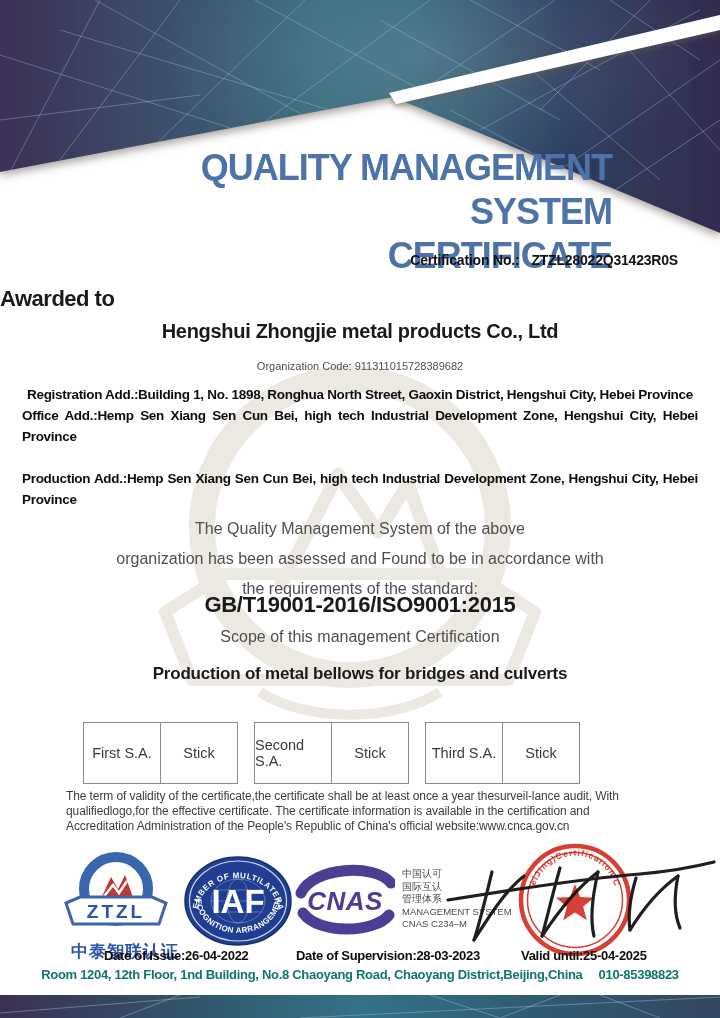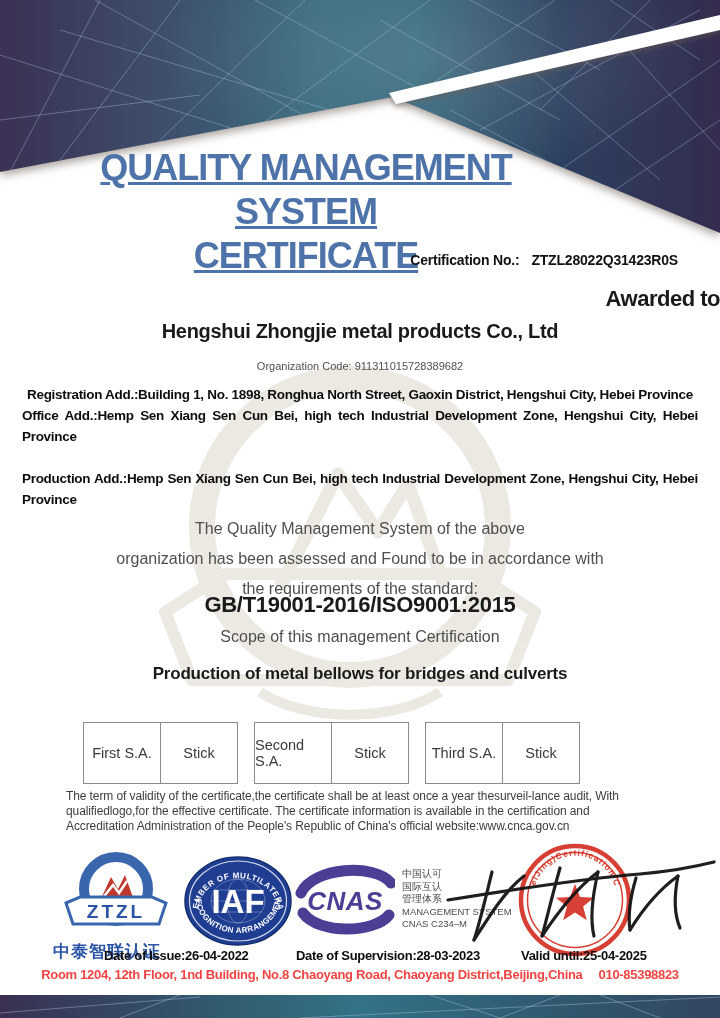--- a/index.html
+++ b/index.html
@@ -7,29 +7,29 @@
     position:relative;width:720px;height:1018px;margin:0 auto;background:#fff;
     overflow:hidden;font-family:"Liberation Sans","DejaVu Sans",sans-serif;color:#1a1a1a;
   }
   .abs{position:absolute;}
   
   .banner{left:0;top:0;width:720px;height:245px;z-index:2;}
   
   .watermark{left:140px;top:362px;width:450px;height:372px;z-index:0;}
   
   .title{
-    left:0;top:146px;width:612px;text-align:center;z-index:3;
+    left:0;top:146px;width:612px;text-align:right;z-index:3;
     color:var(--title-blue,#4E73A9);font-weight:bold;font-size:36px;line-height:44px;
-    letter-spacing:-1px;font-stretch:condensed;text-decoration:underline;
+    letter-spacing:-1px;font-stretch:condensed;
   }
   .certno{
     top:252px;right:42px;z-index:3;font-weight:bold;font-size:14px;color:#111;
     display:flex;gap:12px;letter-spacing:-0.2px;
   }
-  .awarded{left:0;top:286px;width:720px;text-align:right;font-weight:bold;font-size:22px;letter-spacing:-0.5px;z-index:2;}
+  .awarded{left:0;top:286px;width:720px;text-align:left;font-weight:bold;font-size:22px;letter-spacing:-0.5px;z-index:2;}
   .company{left:0;top:320px;width:720px;text-align:center;font-weight:bold;font-size:20px;letter-spacing:-0.3px;z-index:2;}
   .orgcode{left:0;top:360px;width:720px;text-align:center;font-size:11px;color:#4f4f4f;z-index:2;}
   .addr-block{left:22px;top:384px;width:676px;z-index:2;font-weight:bold;font-size:13.5px;line-height:21px;letter-spacing:-0.3px;color:#0d0d0d;}
   .addr-one{text-align:center;white-space:nowrap;}
   .addr-just{text-align:justify;text-align-last:center;}
   .addr-just::after{content:"";display:inline-block;width:100%;}
   .statement{left:0;top:514px;width:720px;text-align:center;font-size:16px;line-height:30px;color:#4e4e4e;z-index:2;}
   .standard{left:0;top:592px;width:720px;text-align:center;font-weight:bold;font-size:22px;letter-spacing:-0.3px;z-index:2;}
   .scope-label{left:0;top:628px;width:720px;text-align:center;font-size:16px;color:#4e4e4e;z-index:2;}
   .scope-value{left:0;top:664px;width:720px;text-align:center;font-weight:bold;font-size:17px;letter-spacing:-0.2px;z-index:2;}
@@ -38,35 +38,35 @@
   .pair{display:flex;}
   .cell{
     width:76px;height:60px;border:1px solid #8b8b8b;display:flex;align-items:center;justify-content:center;
     font-size:14.5px;color:#3a3a3a;background:transparent;
   }
   .cell + .cell{border-left:none;}
   
   .fineprint{left:66px;top:789px;width:600px;z-index:2;font-size:12px;line-height:14.8px;color:#3d3d3d;letter-spacing:-0.1px;}
   .fineprint div{white-space:nowrap;}
   
-  .logo-ztzl{left:53px;top:851px;width:126px;z-index:2;text-align:left;}
+  .logo-ztzl{left:53px;top:851px;width:126px;z-index:2;text-align:right;}
   .ztzl-caption{margin-top:1px;font-weight:bold;font-size:17px;letter-spacing:1px;color:var(--logo-blue,#2D55A6);}
   .logo-iaf{left:184px;top:855px;z-index:2;}
   .logo-cnas{left:295px;top:861px;z-index:2;}
   .cnas-text{left:402px;top:868px;z-index:2;color:#4c4c4c;font-size:10px;line-height:12.5px;}
   .cnas-text .en{font-size:9.5px;}
   .stamp{left:440px;top:838px;z-index:2;}
   
   .dates{top:948px;left:0;width:720px;height:18px;z-index:2;font-weight:bold;font-size:13px;letter-spacing:-0.3px;color:#0d0d0d;}
   .dates span{position:absolute;white-space:nowrap;}
   .date-issue{left:104px;}
   .date-supervision{left:296px;}
   .date-valid{left:521px;}
   .footer-address{top:967px;left:0;width:720px;display:flex;justify-content:center;gap:16px;z-index:2;
-    font-weight:bold;font-size:13px;letter-spacing:-0.3px;color:#ef4444;white-space:nowrap;}
+    font-weight:bold;font-size:13px;letter-spacing:-0.3px;color:#0f766e;white-space:nowrap;}
   .footer-band{left:0;bottom:0;width:720px;height:23px;z-index:2;}
 </style>
 </head>
 <body>
 
 <div class="page">
 
   <svg class="abs banner" viewBox="0 0 720 245" xmlns="http://www.w3.org/2000/svg">
     <defs>
       <linearGradient id="bgrad" x1="0" y1="0" x2="720" y2="0" gradientUnits="userSpaceOnUse">

